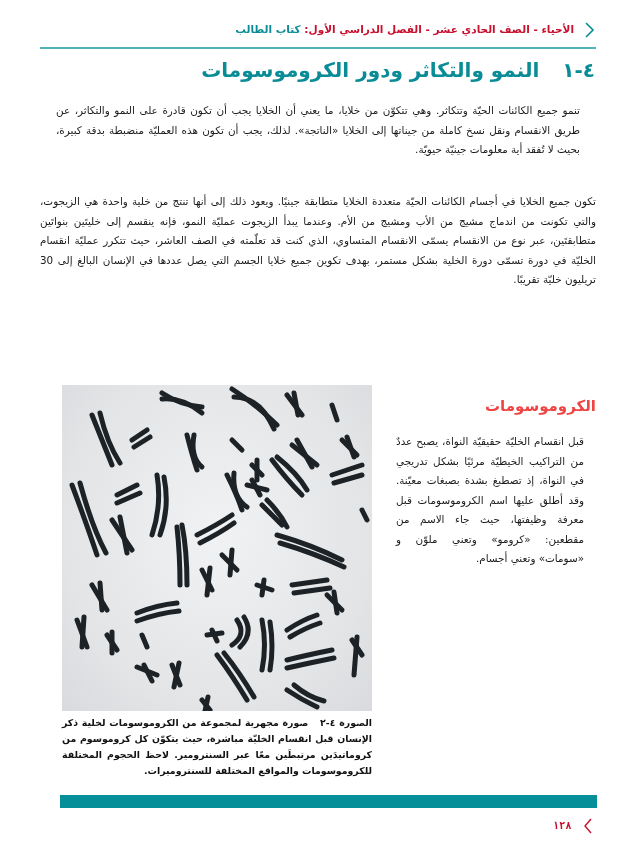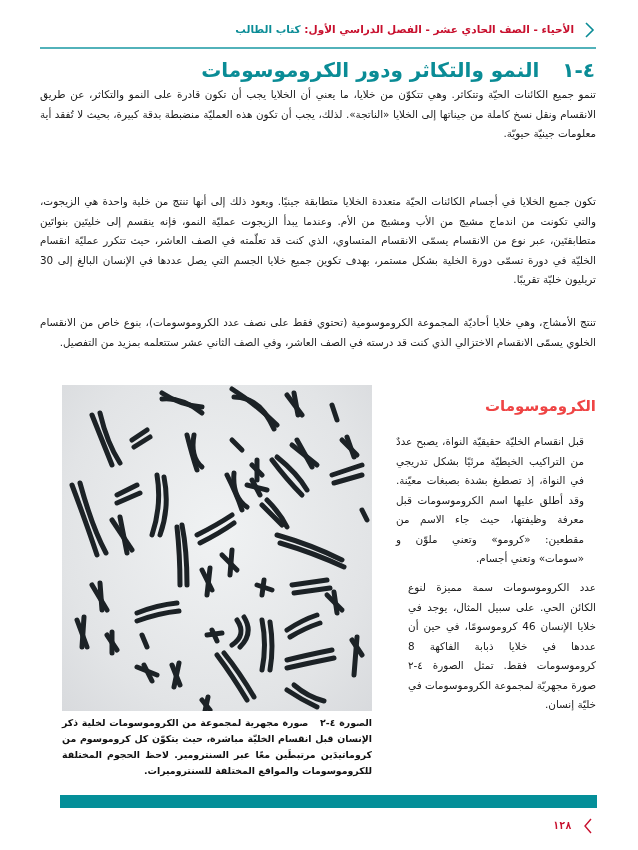--- a/index.html
+++ b/index.html
@@ -59,27 +59,25 @@
       <span class="header-teal">كتاب الطالب</span>
     </div>
   </div>
   <div class="header-line"></div>
 
   <div class="section-title">
     <span class="section-num">٤-١</span>
     <span>النمو والتكاثر ودور الكروموسومات</span>
   </div>
 
-  <p class="para p1" style="margin:0">تنمو جميع الكائنات الحيّة وتتكاثر. وهي تتكوّن من خلايا، ما يعني أن الخلايا يجب أن تكون قادرة على النمو والتكاثر، عن طريق الانقسام ونقل نسخ كاملة من جيناتها إلى الخلايا «الناتجة». لذلك، يجب أن تكون هذه العمليّة منضبطة بدقة كبيرة، بحيث لا تُفقد أية معلومات جينيّة حيويّة.</p>
+  <p class="para p1" style="margin:16px">تنمو جميع الكائنات الحيّة وتتكاثر. وهي تتكوّن من خلايا، ما يعني أن الخلايا يجب أن تكون قادرة على النمو والتكاثر، عن طريق الانقسام ونقل نسخ كاملة من جيناتها إلى الخلايا «الناتجة». لذلك، يجب أن تكون هذه العمليّة منضبطة بدقة كبيرة، بحيث لا تُفقد أية معلومات جينيّة حيويّة.</p>
   <p class="para p3" style="margin:0">تكون جميع الخلايا في أجسام الكائنات الحيّة متعددة الخلايا متطابقة جينيًا. ويعود ذلك إلى أنها تنتج من خلية واحدة هي الزيجوت، والتي تكونت من اندماج مشيج من الأب ومشيج من الأم. وعندما يبدأ الزيجوت عمليّة النمو، فإنه ينقسم إلى خليتَين بنواتَين متطابقتَين، عبر نوع من الانقسام يسمّى الانقسام المتساوي، الذي كنت قد تعلّمته في الصف العاشر، حيث تتكرر عمليّة انقسام الخليّة في دورة تسمّى دورة الخلية بشكل مستمر، بهدف تكوين جميع خلايا الجسم التي يصل عددها في الإنسان البالغ إلى 30 تريليون خليّة تقريبًا.</p>
-  <p class="para p4" style="margin:0">تنتج الأمشاج، وهي خلايا أحاديّة المجموعة الكروموسومية (تحتوي فقط على نصف عدد الكروموسومات)، بنوع خاص من الانقسام الخلوي يسمّى الانقسام الاختزالي الذي كنت قد درسته في الصف العاشر، وفي الصف الثاني عشر ستتعلمه بمزيد من التفصيل.</p>
 
   <div class="sub-heading">الكروموسومات</div>
   <p class="side-col s1" style="margin:12px">قبل انقسام الخليّة حقيقيّة النواة، يصبح عددٌ من التراكيب الخيطيّة مرئيًا بشكل تدريجي في النواة، إذ تصطبغ بشدة بصبغات معيّنة. وقد أطلق عليها اسم الكروموسومات قبل معرفة وظيفتها، حيث جاء الاسم من مقطعين: «كرومو» وتعني ملوّن و «سومات» وتعني أجسام.</p>
-  <p class="side-col s2" style="margin:0">عدد الكروموسومات سمة مميزة لنوع الكائن الحي. على سبيل المثال، يوجد في خلايا الإنسان 46 كروموسومًا، في حين أن عددها في خلايا ذبابة الفاكهة 8 كروموسومات فقط. تمثل الصورة ٤-٢ صورة مجهريّة لمجموعة الكروموسومات في خليّة إنسان.</p>
 
   <div class="figure">
     <svg viewBox="0 0 310 326">
       <g fill="none" stroke="#1c2226" stroke-linecap="round" stroke-width="5">
 
         <path d="M100 8 Q118 20 140 22"></path>
           <path d="M100 14 Q120 12 140 28"></path>
         <path d="M170 4 Q195 20 215 40"></path>
           <path d="M172 12 Q198 12 212 44"></path>
         <path d="M225 10 L240 30"></path>

